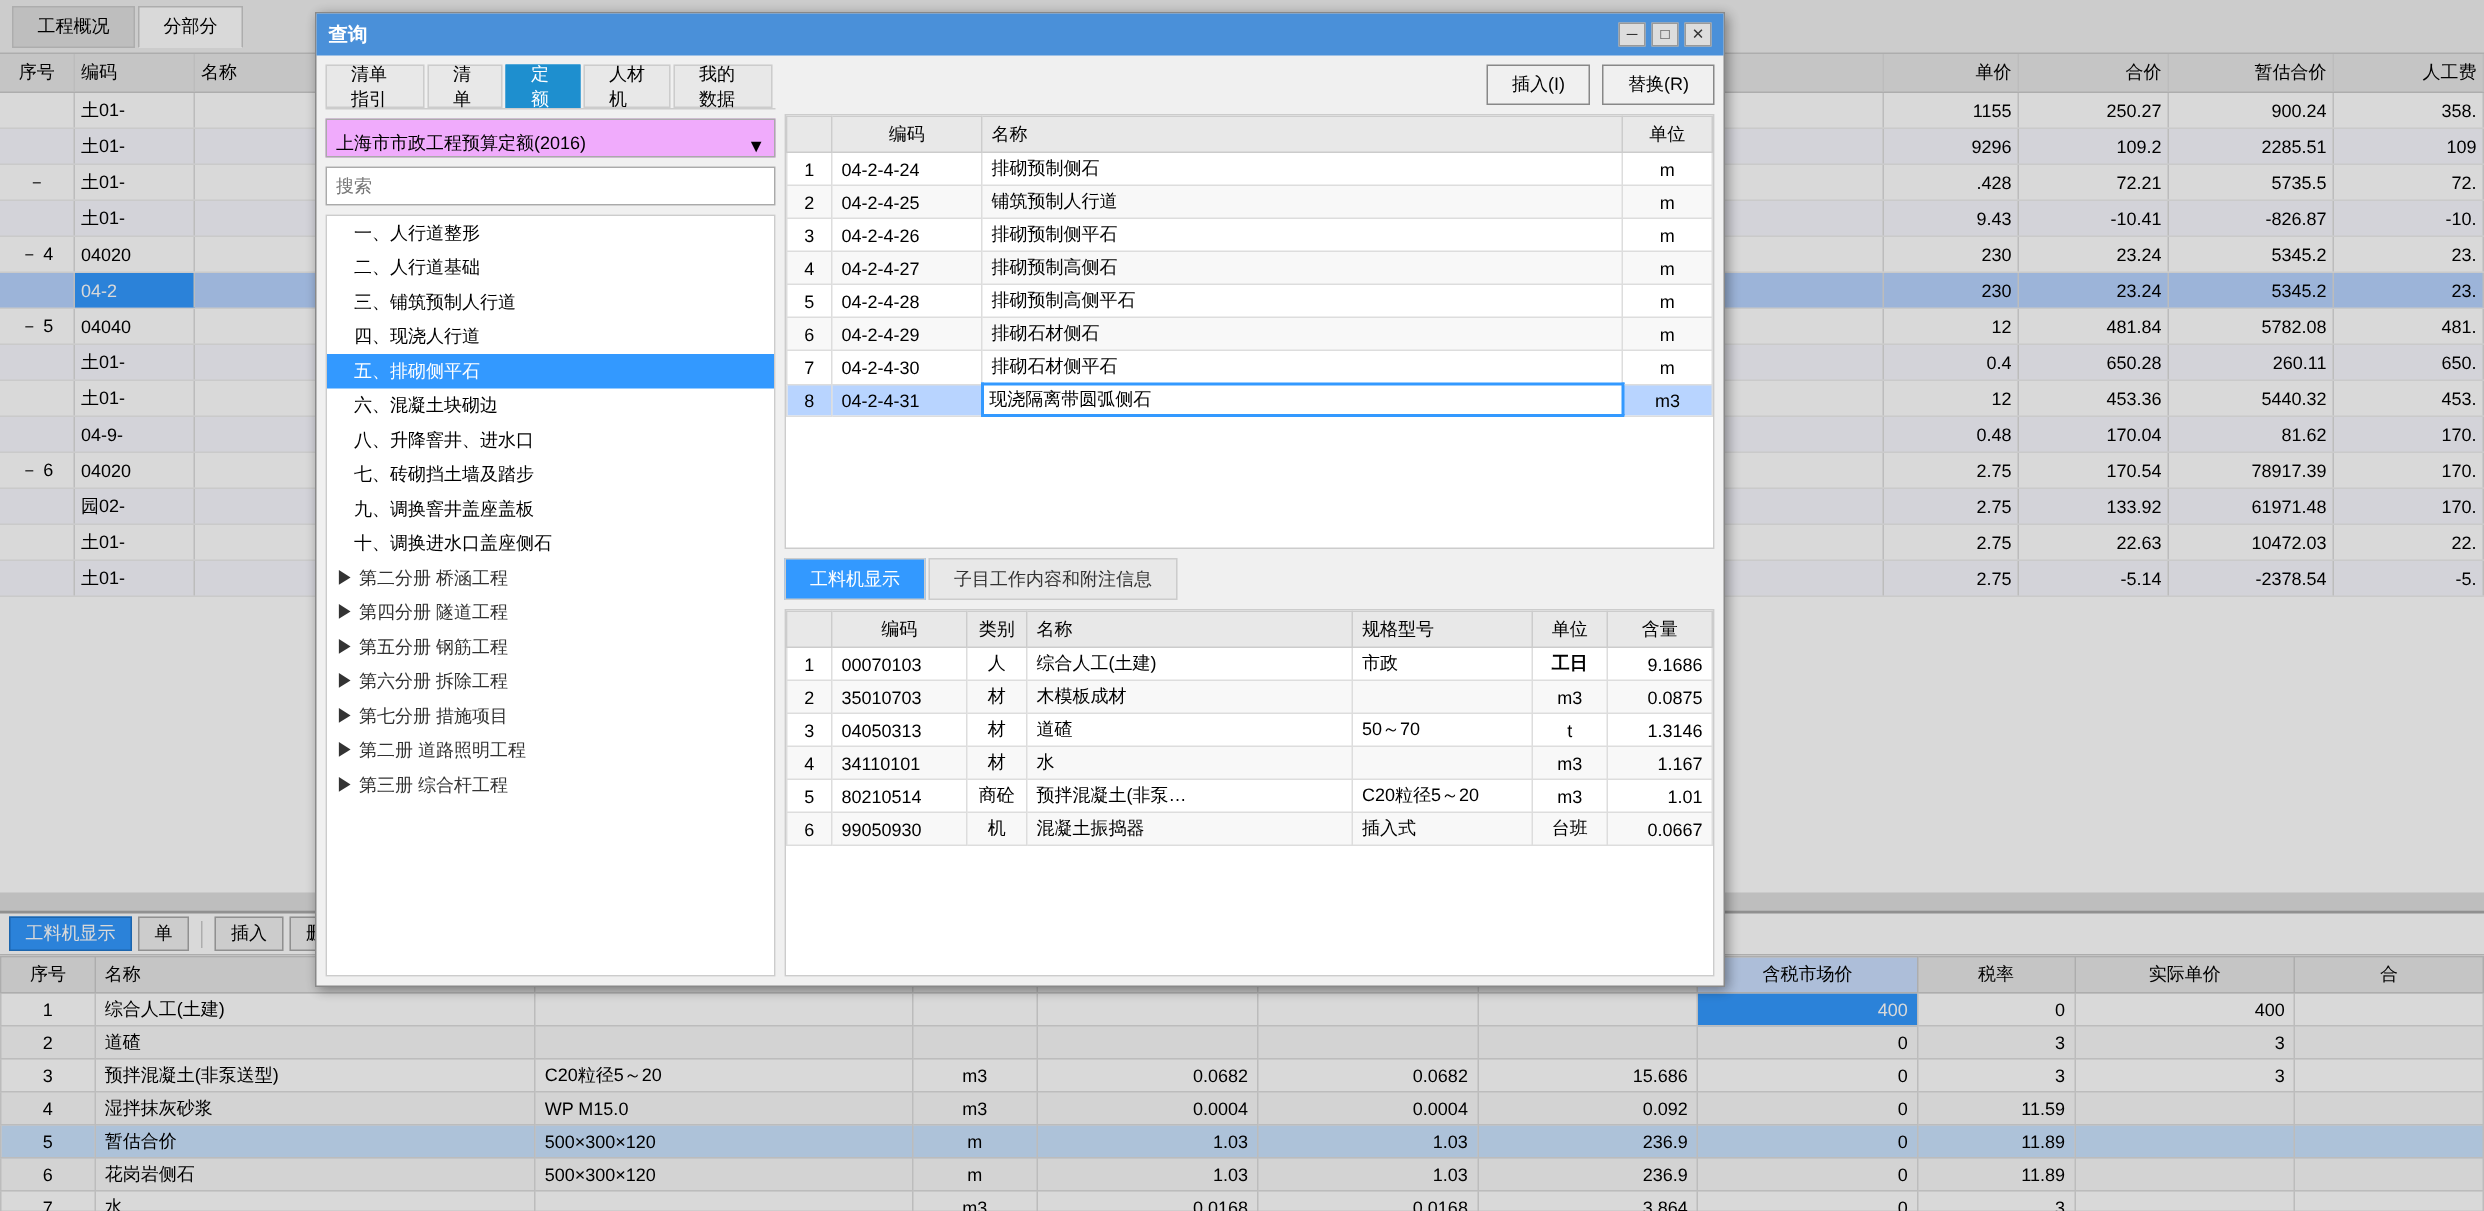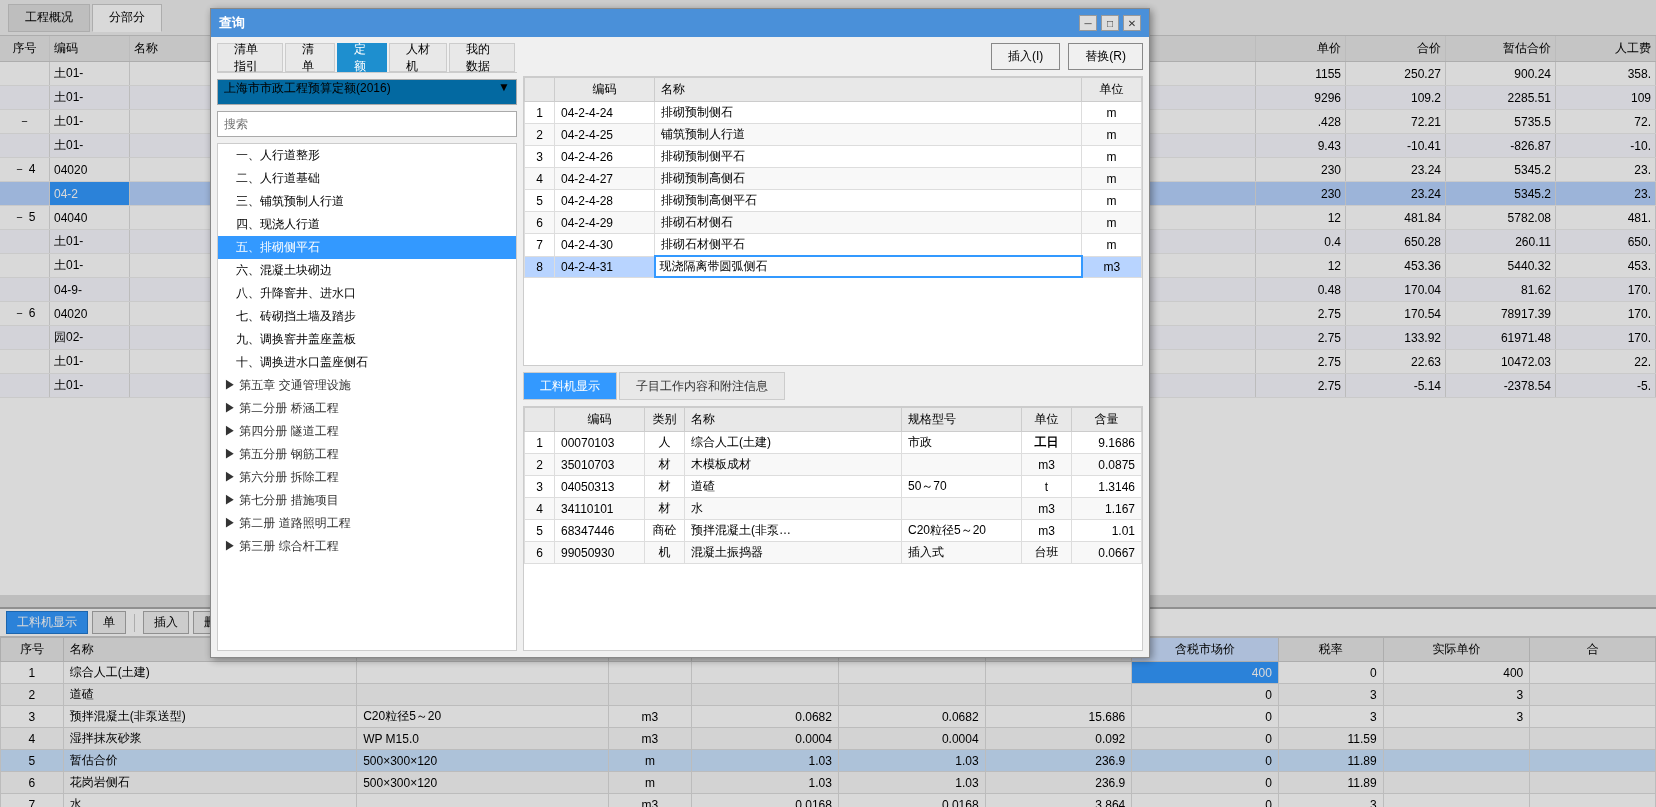--- a/index.html
+++ b/index.html
@@ -115,23 +115,23 @@
     .dialog-tab.active {
       background: #1e8fcf;
       color: #fff;
       border-color: #1e8fcf;
     }
 
     
     .dialog-dropdown {
       height: 26px;
       border: 1px solid #aaa;
-      background: #0369a1;
+      background: #f0abfc;
       padding: 0 6px;
-      display: flex; align-items: flex-start; justify-content: space-between;
+      display: flex; align-items: flex-end; justify-content: space-between;
       cursor: pointer;
       margin-bottom: 6px;
       flex-shrink: 0;
     }
 
     
     .dialog-search {
       height: 26px;
       border: 1px solid #aaa;
       background: #fff;
@@ -608,23 +608,20 @@
           <div class="tree-item level1">一、人行道整形</div>
           <div class="tree-item level1">二、人行道基础</div>
           <div class="tree-item level1">三、铺筑预制人行道</div>
           <div class="tree-item level1">四、现浇人行道</div>
           <div class="tree-item level1 selected">五、排砌侧平石</div>
           <div class="tree-item level1">六、混凝土块砌边</div>
           <div class="tree-item level1">八、升降窨井、进水口</div>
           <div class="tree-item level1">七、砖砌挡土墙及踏步</div>
           <div class="tree-item level1">九、调换窨井盖座盖板</div>
           <div class="tree-item level1">十、调换进水口盖座侧石</div>
-          <div class="tree-item level0">
-            <span>▶ </span>第五章 交通管理设施
-          </div>
           <div class="tree-item level0">
             <span>▶ </span>第二分册 桥涵工程
           </div>
           <div class="tree-item level0">
             <span>▶ </span>第四分册 隧道工程
           </div>
           <div class="tree-item level0">
             <span>▶ </span>第五分册 钢筋工程
           </div>
           <div class="tree-item level0">
@@ -763,21 +760,21 @@
                 <td style="text-align:center;">4</td>
                 <td>34110101</td>
                 <td style="text-align:center;">材</td>
                 <td>水</td>
                 <td></td>
                 <td style="text-align:center;">m3</td>
                 <td style="text-align:right;">1.167</td>
               </tr>
               <tr>
                 <td style="text-align:center;">5</td>
-                <td>68347446</td>
+                <td>80210514</td>
                 <td style="text-align:center;">商砼</td>
                 <td>预拌混凝土(非泵…</td>
                 <td>C20粒径5～20</td>
                 <td style="text-align:center;">m3</td>
                 <td style="text-align:right;">1.01</td>
               </tr>
               <tr>
                 <td style="text-align:center;">6</td>
                 <td>99050930</td>
                 <td style="text-align:center;">机</td>

